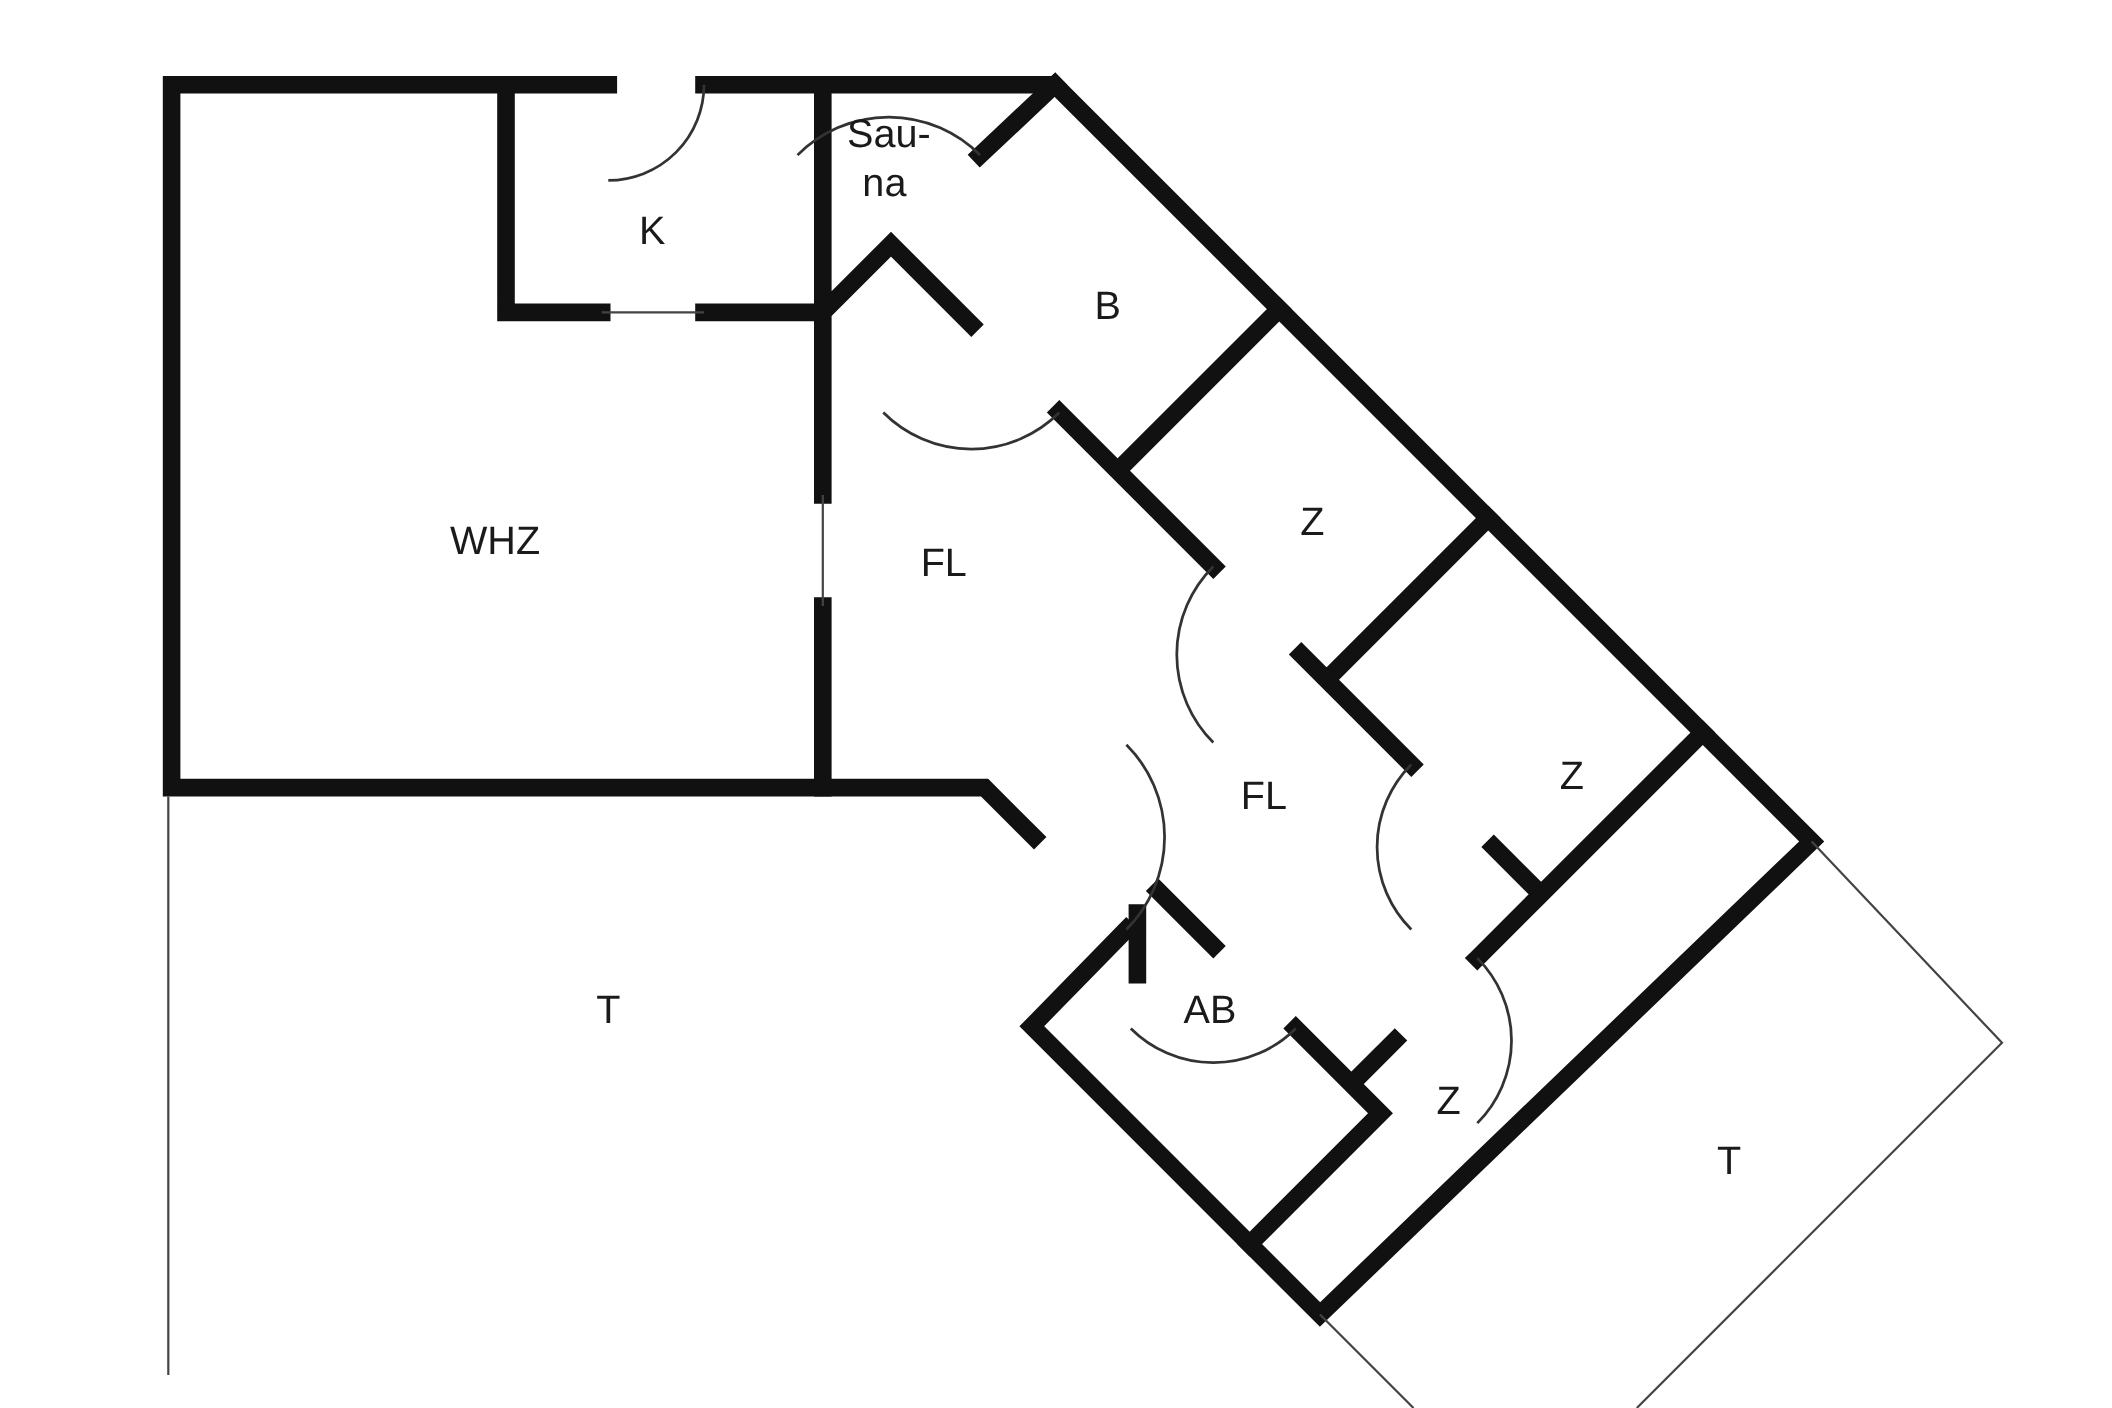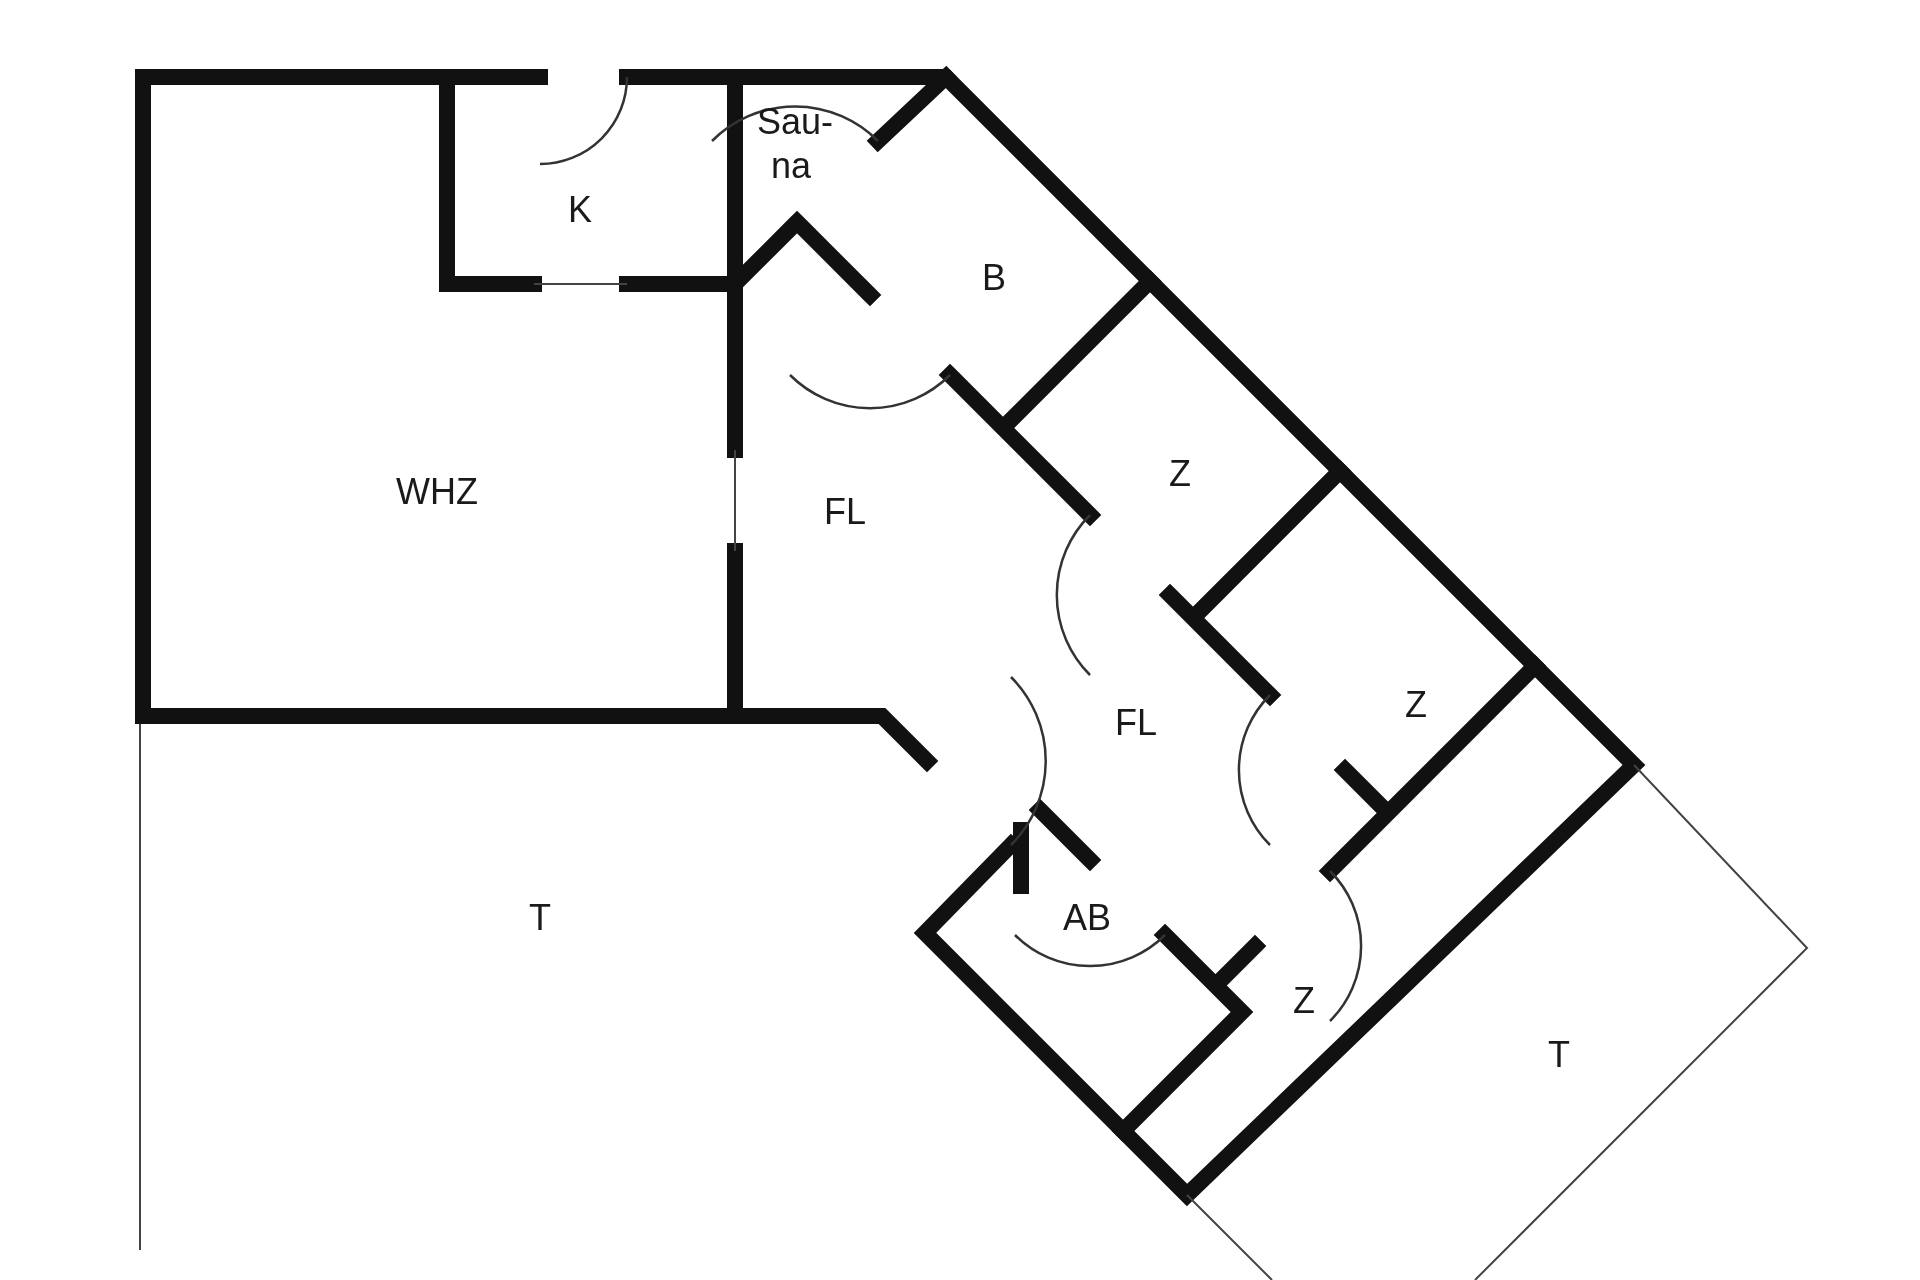--- a/index.html
+++ b/index.html
@@ -8,20 +8,21 @@
     width: 1920px;
     height: 1280px;
     background: #ffffff;
     overflow: hidden;
     font-family: "Liberation Sans", sans-serif;
   }
   .plan-wrap {
     position: relative;
     width: 1735px;
     height: 1280px;
+    margin-left: 13px;
   }
   svg text {
     font-family: "Liberation Sans", sans-serif;
     font-size: 36px;
     fill: #1a1a1a;
   }
   .wall {
     stroke: #111111;
     stroke-width: 16;
     fill: none;

